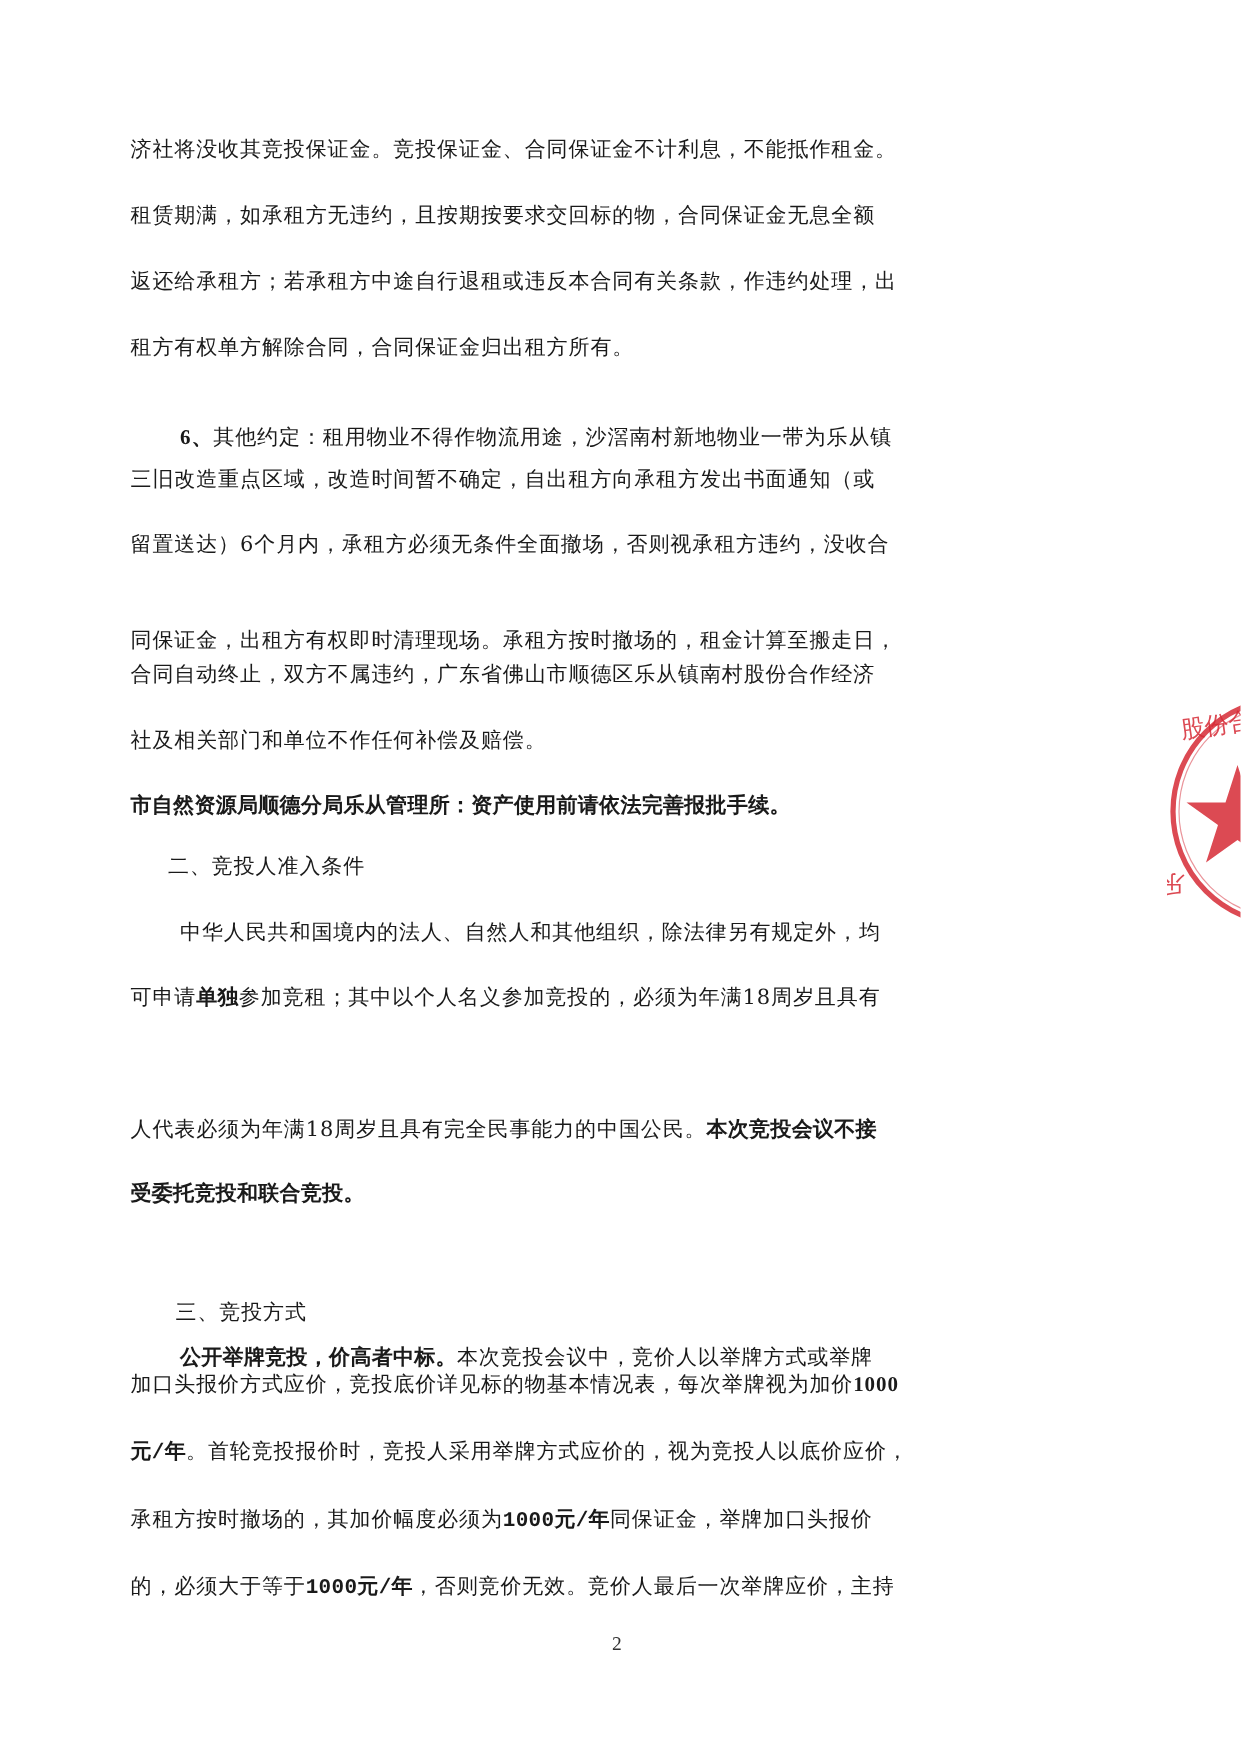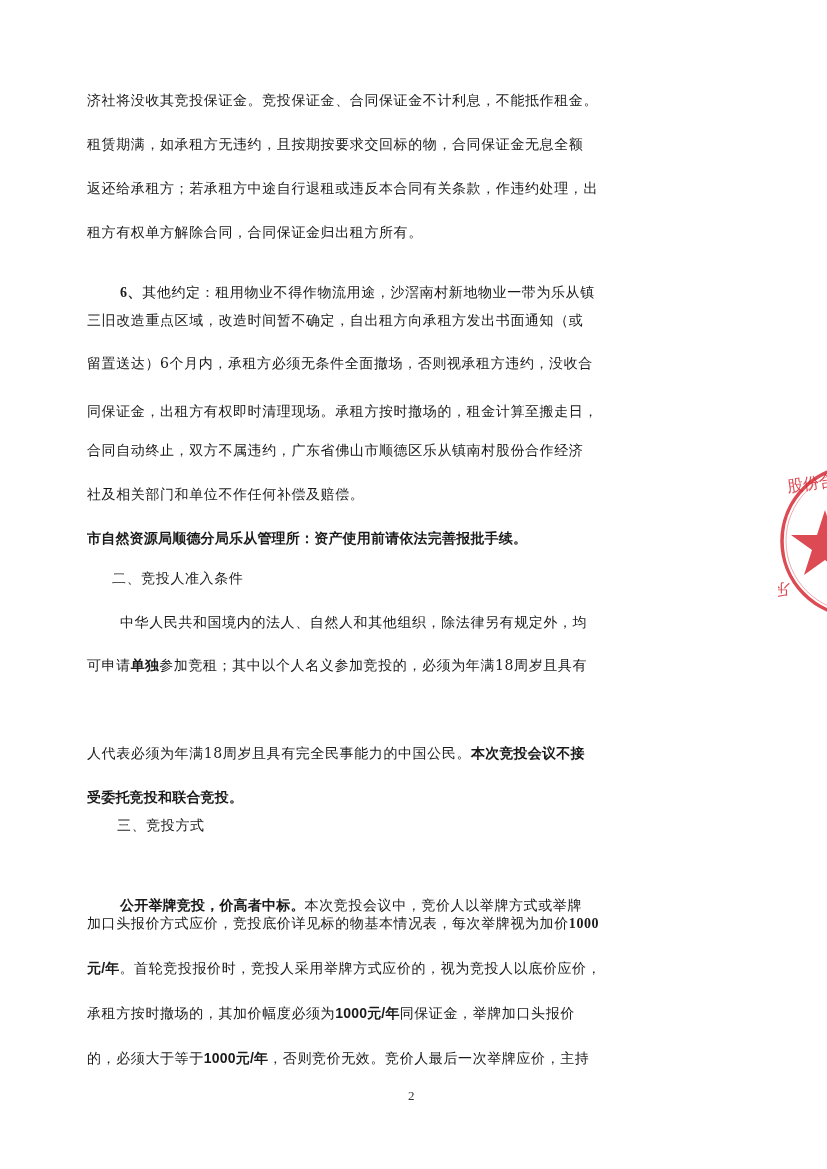--- a/index.html
+++ b/index.html
@@ -2,57 +2,57 @@
 <html><head>
   <meta charset="utf-8">
   <style>
     html, body { margin: 0; padding: 0; background: #ffffff; }
     body { width: 827px; height: 1169px; position: relative; overflow: hidden;
       font-family: "DejaVu Serif", "Liberation Serif", serif; color: #1a1a1a; }
     .page { position: absolute; left: 0; top: 0; width: 827px; height: 1169px; background: #fff; }
     .line { position: absolute; left: 87px; width: 668px; font-size: 14px; line-height: 26px;
       white-space: nowrap; letter-spacing: 0.6px; }
     .indent { left: 120px; width: 635px; }
-    .b { font-weight: bold; font-family: Liberation Sans, sans-serif; letter-spacing: 0.2px; }
+    .b { font-weight: bold; font-family: Liberation Mono, monospace; letter-spacing: 0.2px; }
     .bn { font-weight: bold; font-family: "Liberation Serif", serif; }
     .pagenum { position: absolute; left: 408px; top: 1088px; font-size: 13px;
       font-family: "Liberation Serif", serif; color: #333; }
     .stamp { position: absolute; left: 778px; top: 462px; width: 158px; height: 158px; }
   </style>
 </head>
 <body>
 
 <div class="page">
 
   <div class="line" style="top:87px">济社将没收其竞投保证金。竞投保证金、合同保证金不计利息，不能抵作租金。</div>
   <div class="line" style="top:131px">租赁期满，如承租方无违约，且按期按要求交回标的物，合同保证金无息全额</div>
   <div class="line" style="top:175px">返还给承租方；若承租方中途自行退租或违反本合同有关条款，作违约处理，出</div>
   <div class="line" style="top:219px">租方有权单方解除合同，合同保证金归出租方所有。</div>
 
   <div class="line indent" style="top:279px">
     <span class="bn">6、</span><span>其他约定：租用物业不得作物流用途，沙滘南村新地物业一带为乐从镇</span>
   </div>
   <div class="line" style="top:307px">三旧改造重点区域，改造时间暂不确定，自出租方向承租方发出书面通知（或</div>
   <div class="line" style="top:350px">留置送达）6个月内，承租方必须无条件全面撤场，否则视承租方违约，没收合</div>
-  <div class="line" style="top:398px">同保证金，出租方有权即时清理现场。承租方按时撤场的，租金计算至搬走日，</div>
+  <div class="line" style="top:414px">同保证金，出租方有权即时清理现场。承租方按时撤场的，租金计算至搬走日，</div>
   <div class="line" style="top:437px">合同自动终止，双方不属违约，广东省佛山市顺德区乐从镇南村股份合作经济</div>
   <div class="line" style="top:481px">社及相关部门和单位不作任何补偿及赔偿。</div>
   <div class="line b" style="top:525px">市自然资源局顺德分局乐从管理所：资产使用前请依法完善报批手续。</div>
 
   <div class="line" style="top:565px; left:112px">二、竞投人准入条件</div>
   <div class="line indent" style="top:609px">中华人民共和国境内的法人、自然人和其他组织，除法律另有规定外，均</div>
   <div class="line" style="top:652px">
     <span>可申请</span><span class="b">单独</span><span>参加竞租；其中以个人名义参加竞投的，必须为年满18周岁且具有</span>
   </div>
   <div class="line" style="top:740px">
     <span>人代表必须为年满18周岁且具有完全民事能力的中国公民。</span><span class="b">本次竞投会议不接</span>
   </div>
   <div class="line b" style="top:784px">受委托竞投和联合竞投。</div>
 
-  <div class="line" style="top:812px; left:117px">三、竞投方式</div>
+  <div class="line" style="top:862px; left:117px">三、竞投方式</div>
   <div class="line indent" style="top:892px">
     <span class="b">公开举牌竞投，价高者中标。</span><span>本次竞投会议中，竞价人以举牌方式或举牌</span>
   </div>
   <div class="line" style="top:910px">
     <span>加口头报价方式应价，竞投底价详见标的物基本情况表，每次举牌视为加价</span><span class="bn">1000</span>
   </div>
   <div class="line" style="top:955px">
     <span class="b">元/年</span><span>。首轮竞投报价时，竞投人采用举牌方式应价的，视为竞投人以底价应价，</span>
   </div>
   <div class="line" style="top:1000px">

